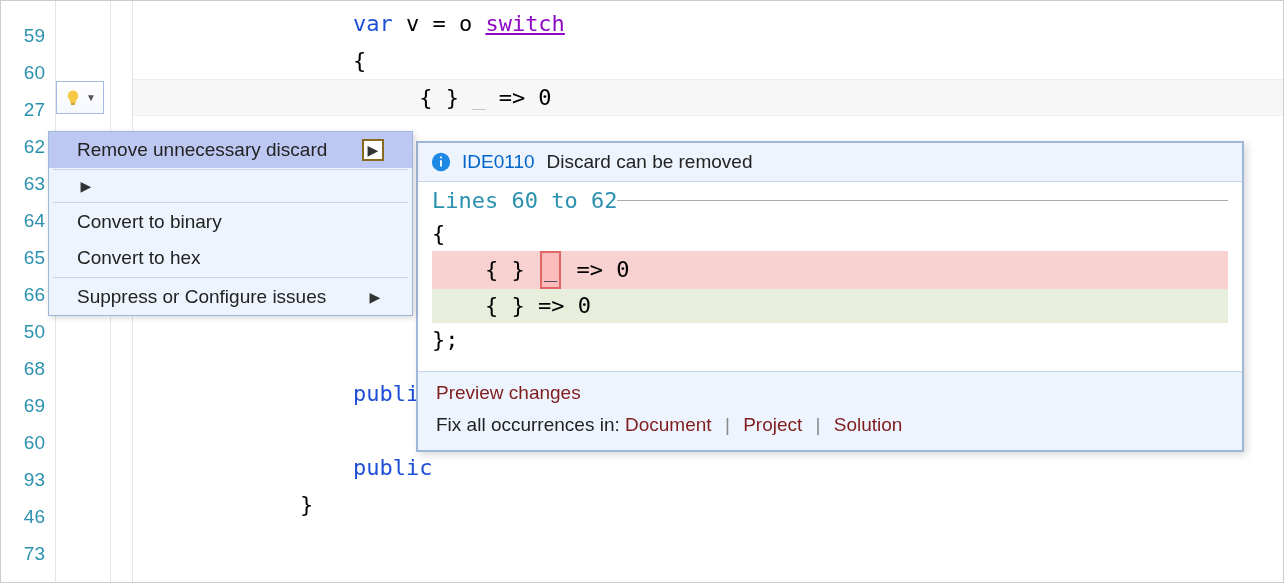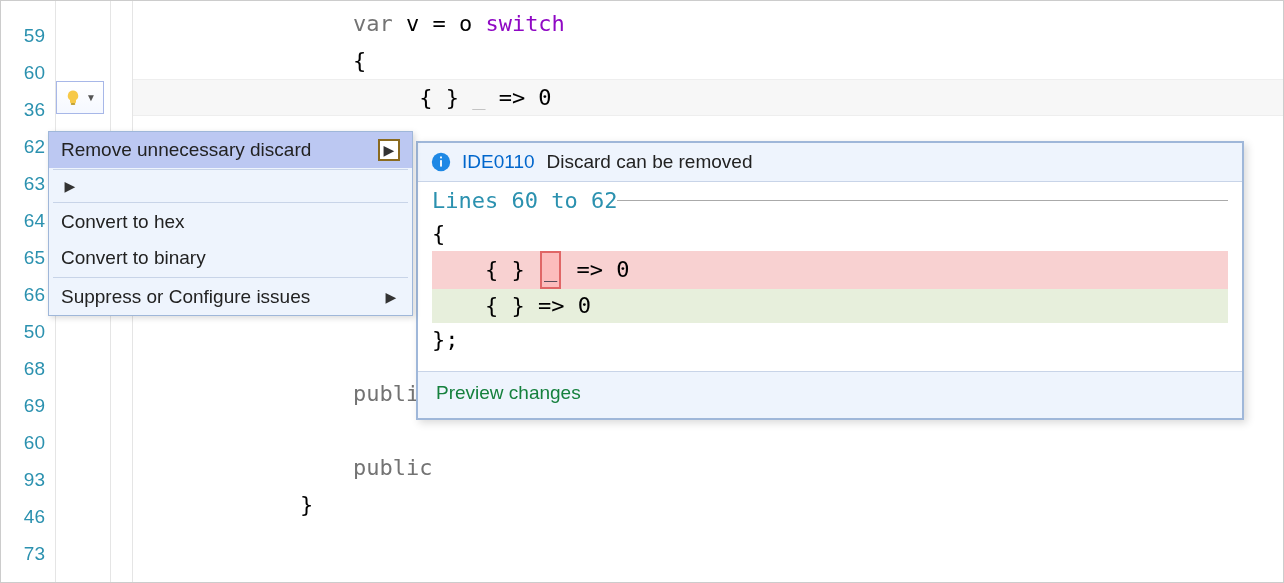--- a/index.html
+++ b/index.html
@@ -42,22 +42,22 @@
     border-right: 1px solid #e5e5e5;
   }
   .code {
     flex: 1;
     padding-top: 4px;
     font-family: Consolas, monospace;
     font-size: 22px;
     position: relative;
   }
   .code .line { height: 37px; line-height: 37px; white-space: pre; padding-left: 8px; }
-  .kw-blue { color: #737373; }
-  .kw-purple { color: #8f08c4; }
+  .kw-blue { color: #1d4ed8; }
+  .kw-purple { color: #8f08c4; text-decoration: underline; }
   .code .dim { color: #bbb; }
   .caret-line-hl {
     position: absolute;
     left: 0; right: 0;
     top: 78px; 
     height: 37px;
     background: #f7f7f7;
     border-top: 1px solid #eee;
     border-bottom: 1px solid #eee;
     z-index: -1;
@@ -81,21 +81,21 @@
   .qa-menu {
     position: absolute;
     left: 47px; top: 130px;
     width: 365px;
     background: #eef4fd;
     border: 1px solid #9fb7d9;
     box-shadow: 2px 2px 6px rgba(0,0,0,.15);
     z-index: 10;
   }
   .qa-item {
-    padding: 7px 12px;
+    padding: 7px 28px;
     font-size: 19px;
     color: #222;
     display: flex;
     justify-content: space-between;
     align-items: center;
     cursor: default;
   }
   .qa-item.selected {
     background: #bcc8f2;
   }
@@ -166,32 +166,32 @@
     color: #334;
     padding: 0 2px;
     margin: 0 2px;
   }
   .pv-footer {
     background: #eef4fd;
     border-top: 1px solid #c8d4e8;
     padding: 10px 18px 14px 18px;
     font-size: 19px;
   }
-  .pv-footer .link { color: #15803d; cursor: pointer; }
+  .pv-footer .link { color: #7f1d1d; cursor: pointer; }
   .pv-footer .sep { color: #888; margin: 0 8px; }
   .pv-footer .row2 { margin-top: 10px; color: #222; }
 </style>
 </head>
 <body>
 
 <div class="editor">
   <div class="gutter">
     <div>59</div>
     <div>60</div>
-    <div>36</div>
+    <div>27</div>
     <div>62</div>
     <div>63</div>
     <div>64</div>
     <div>65</div>
     <div>66</div>
     <div>50</div>
     <div>68</div>
     <div>69</div>
     <div>60</div>
     <div>93</div>
@@ -232,24 +232,24 @@
   <div class="qa-item selected">
     <span>Remove unnecessary discard</span>
     <span class="submenu-arrow">▶</span>
   </div>
   <div class="qa-sep"></div>
   <div class="qa-item">
     <span class="submenu-arrow">▶</span>
   </div>
   <div class="qa-sep"></div>
   <div class="qa-item">
+    <span>Convert to binary</span>
+  </div>
+  <div class="qa-item">
     <span>Convert to hex</span>
-  </div>
-  <div class="qa-item">
-    <span>Convert to binary</span>
   </div>
   <div class="qa-sep"></div>
   <div class="qa-item">
     <span>Suppress or Configure issues</span>
     <span class="submenu-arrow">▶</span>
   </div>
 </div>
 
 <div class="preview">
   <div class="pv-header">
@@ -266,14 +266,22 @@
       <span>Lines 60 to 62</span>
       <span class="rule"></span>
     </div>
     <div class="pv-codeline">{</div>
     <div class="pv-codeline pv-del"><span>    { } </span><span class="chgbox">_</span><span> =&gt; 0</span></div>
     <div class="pv-codeline pv-add">    { } =&gt; 0</div>
     <div class="pv-codeline">};</div>
   </div>
   <div class="pv-footer">
     <div><span class="link">Preview changes</span></div>
+    <div class="row2">
+      <span>Fix all occurrences in: </span>
+      <span class="link">Document</span>
+      <span class="sep">|</span>
+      <span class="link">Project</span>
+      <span class="sep">|</span>
+      <span class="link">Solution</span>
+    </div>
   </div>
 </div>
 
 </body></html>

